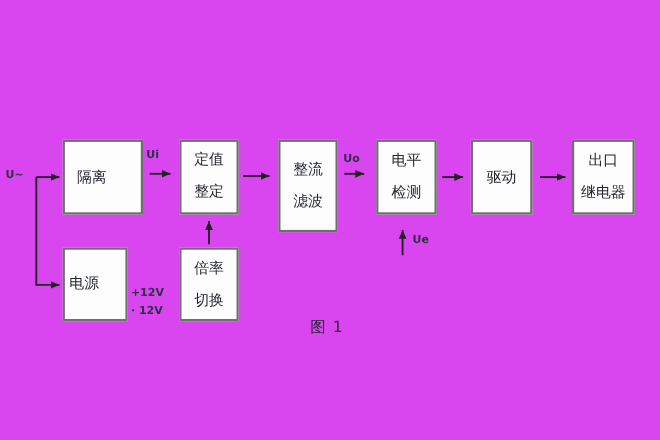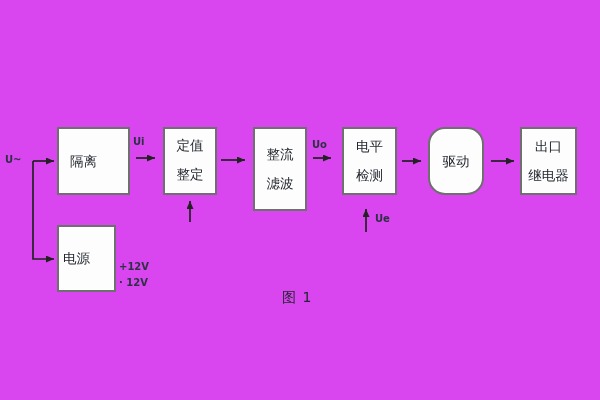--- a/index.html
+++ b/index.html
@@ -85,33 +85,37 @@
   <div class="blk" style="left:253px;top:127px;width:54px;height:84px;">
     <span>整流</span>
     <span>滤波</span>
   </div>
 
   <div class="blk" style="left:342px;top:127px;width:55px;height:68px;">
     <span>电平</span>
     <span>检测</span>
   </div>
 
-  <div class="blk" style="left:428px;top:127px;width:56px;height:68px;border-radius:17px;">
+  <div class="blk" style="left:428px;top:127px;width:56px;height:68px;">
     <span>驱动</span>
   </div>
 
   <div class="blk" style="left:520px;top:127px;width:57px;height:68px;">
     <span>出口</span>
     <span>继电器</span>
   </div>
 
   <div class="blk align-left" style="left:57px;top:225px;width:59px;height:67px;padding-left:4px;">
     <span>电源</span>
   </div>
 
+  <div class="blk" style="left:163px;top:225px;width:54px;height:67px;">
+    <span>倍率</span>
+    <span>切换</span>
+  </div>
 
 
   <span class="lbl" style="left:5px;top:154px;">U~</span>
 
   <span class="lbl" style="left:133px;top:136px;">Ui</span>
 
   <span class="lbl" style="left:312px;top:139px;">Uo</span>
 
   <span class="lbl" style="left:375px;top:213px;">Ue</span>
 

